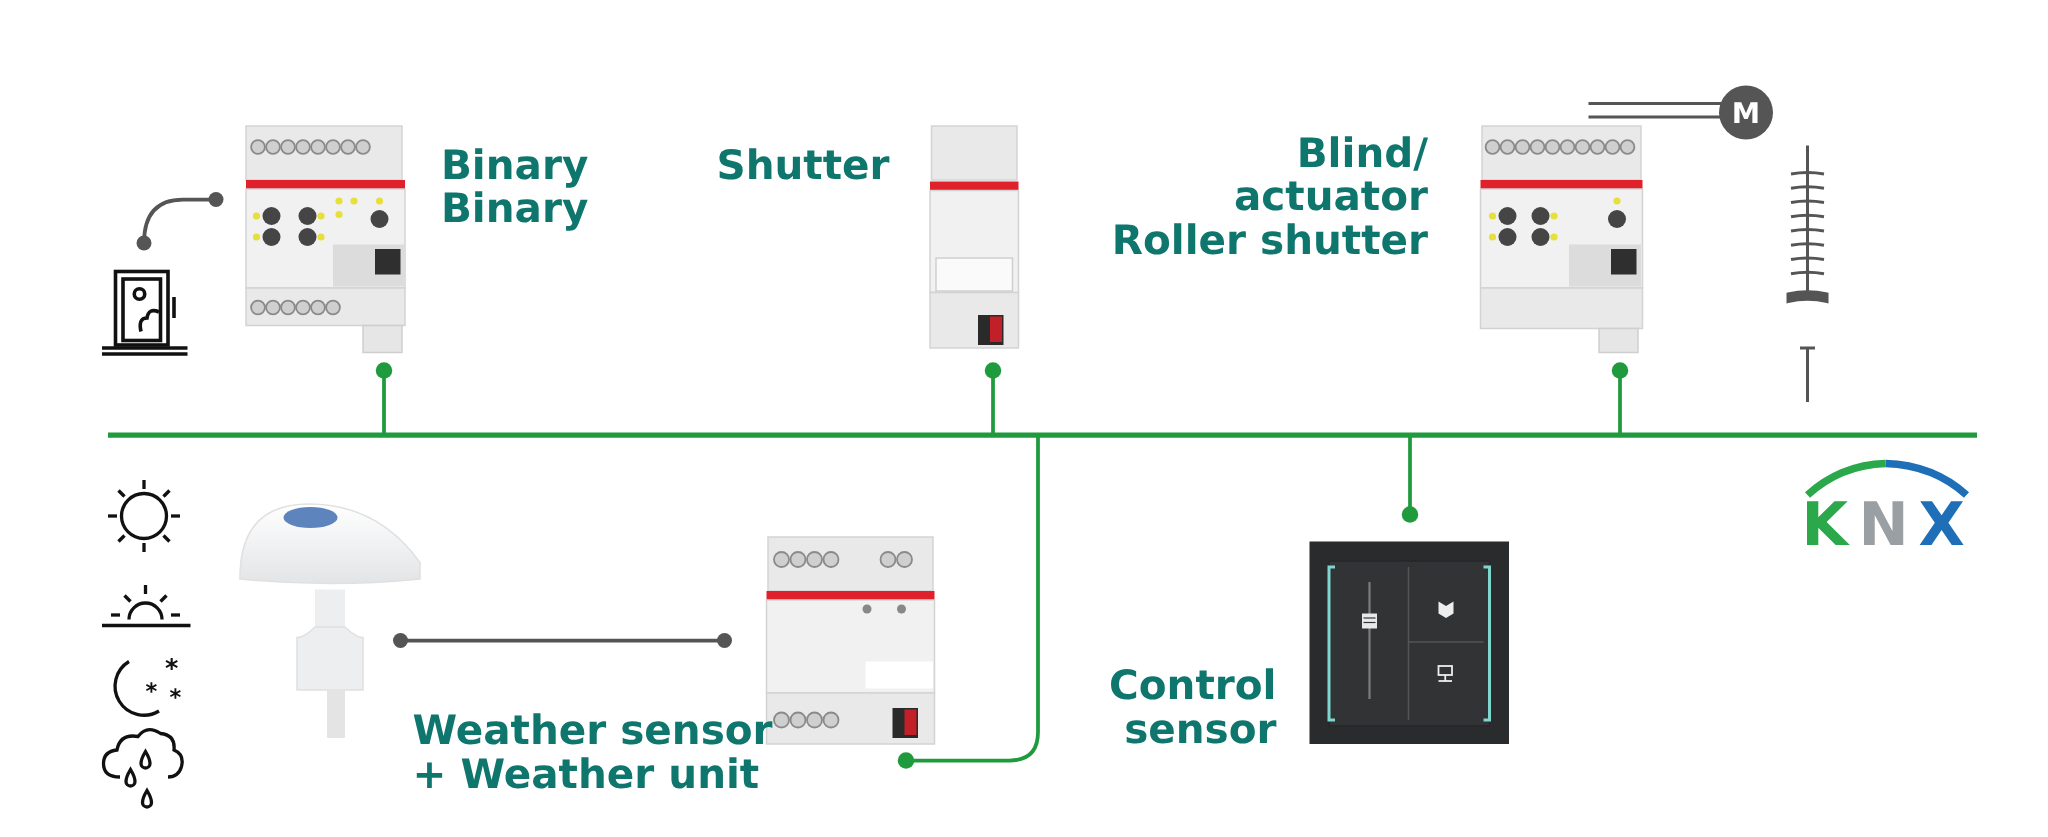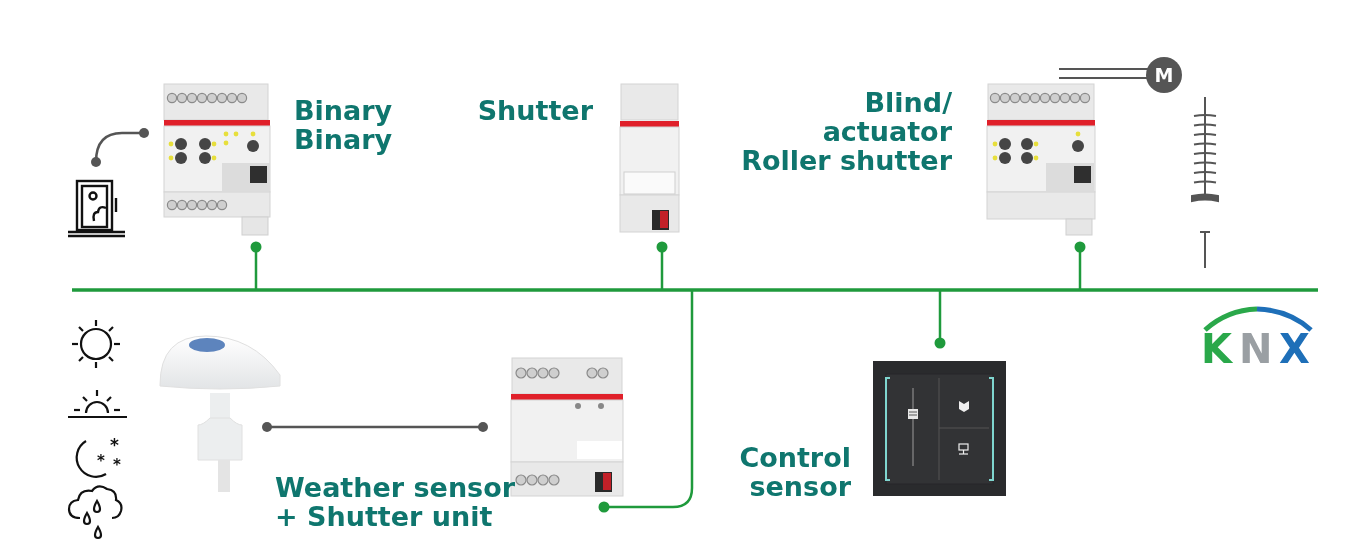--- a/index.html
+++ b/index.html
@@ -267,21 +267,21 @@
 <div class="lbl right" style="right:772px; top:96px;">
   <div>Shutter</div>
 </div>
 <div class="lbl right" style="right:413px; top:88px;">
   <div>Blind/</div>
   <div>actuator</div>
   <div>Roller shutter</div>
 </div>
 <div class="lbl center" style="left:275px; width:200px; top:443px;margin-top:30px;">
   <div>Weather sensor</div>
-  <div>+ Shutter unit</div>
+  <div>+ Weather unit</div>
 </div>
 <div class="lbl right" style="right:514px; top:443px;">
   <div>Control</div>
   <div>sensor</div>
 </div>
 
 <svg class="knx" width="125" height="60" viewBox="0 0 125 60" style="left:1197px; top:305px;">
   <path id="knx-arc-left" d="M8 25 Q30 5 60 4" fill="none" stroke-width="5" stroke="#2aa84a"></path>
   <path id="knx-arc-right" d="M60 4 Q92 5 114 25" fill="none" stroke-width="5" stroke="#1e6fb8"></path>
   <text id="knx-k" x="4" y="58" font-family="DejaVu Sans, sans-serif" font-weight="bold" font-size="40" fill="#2aa84a">K</text>

